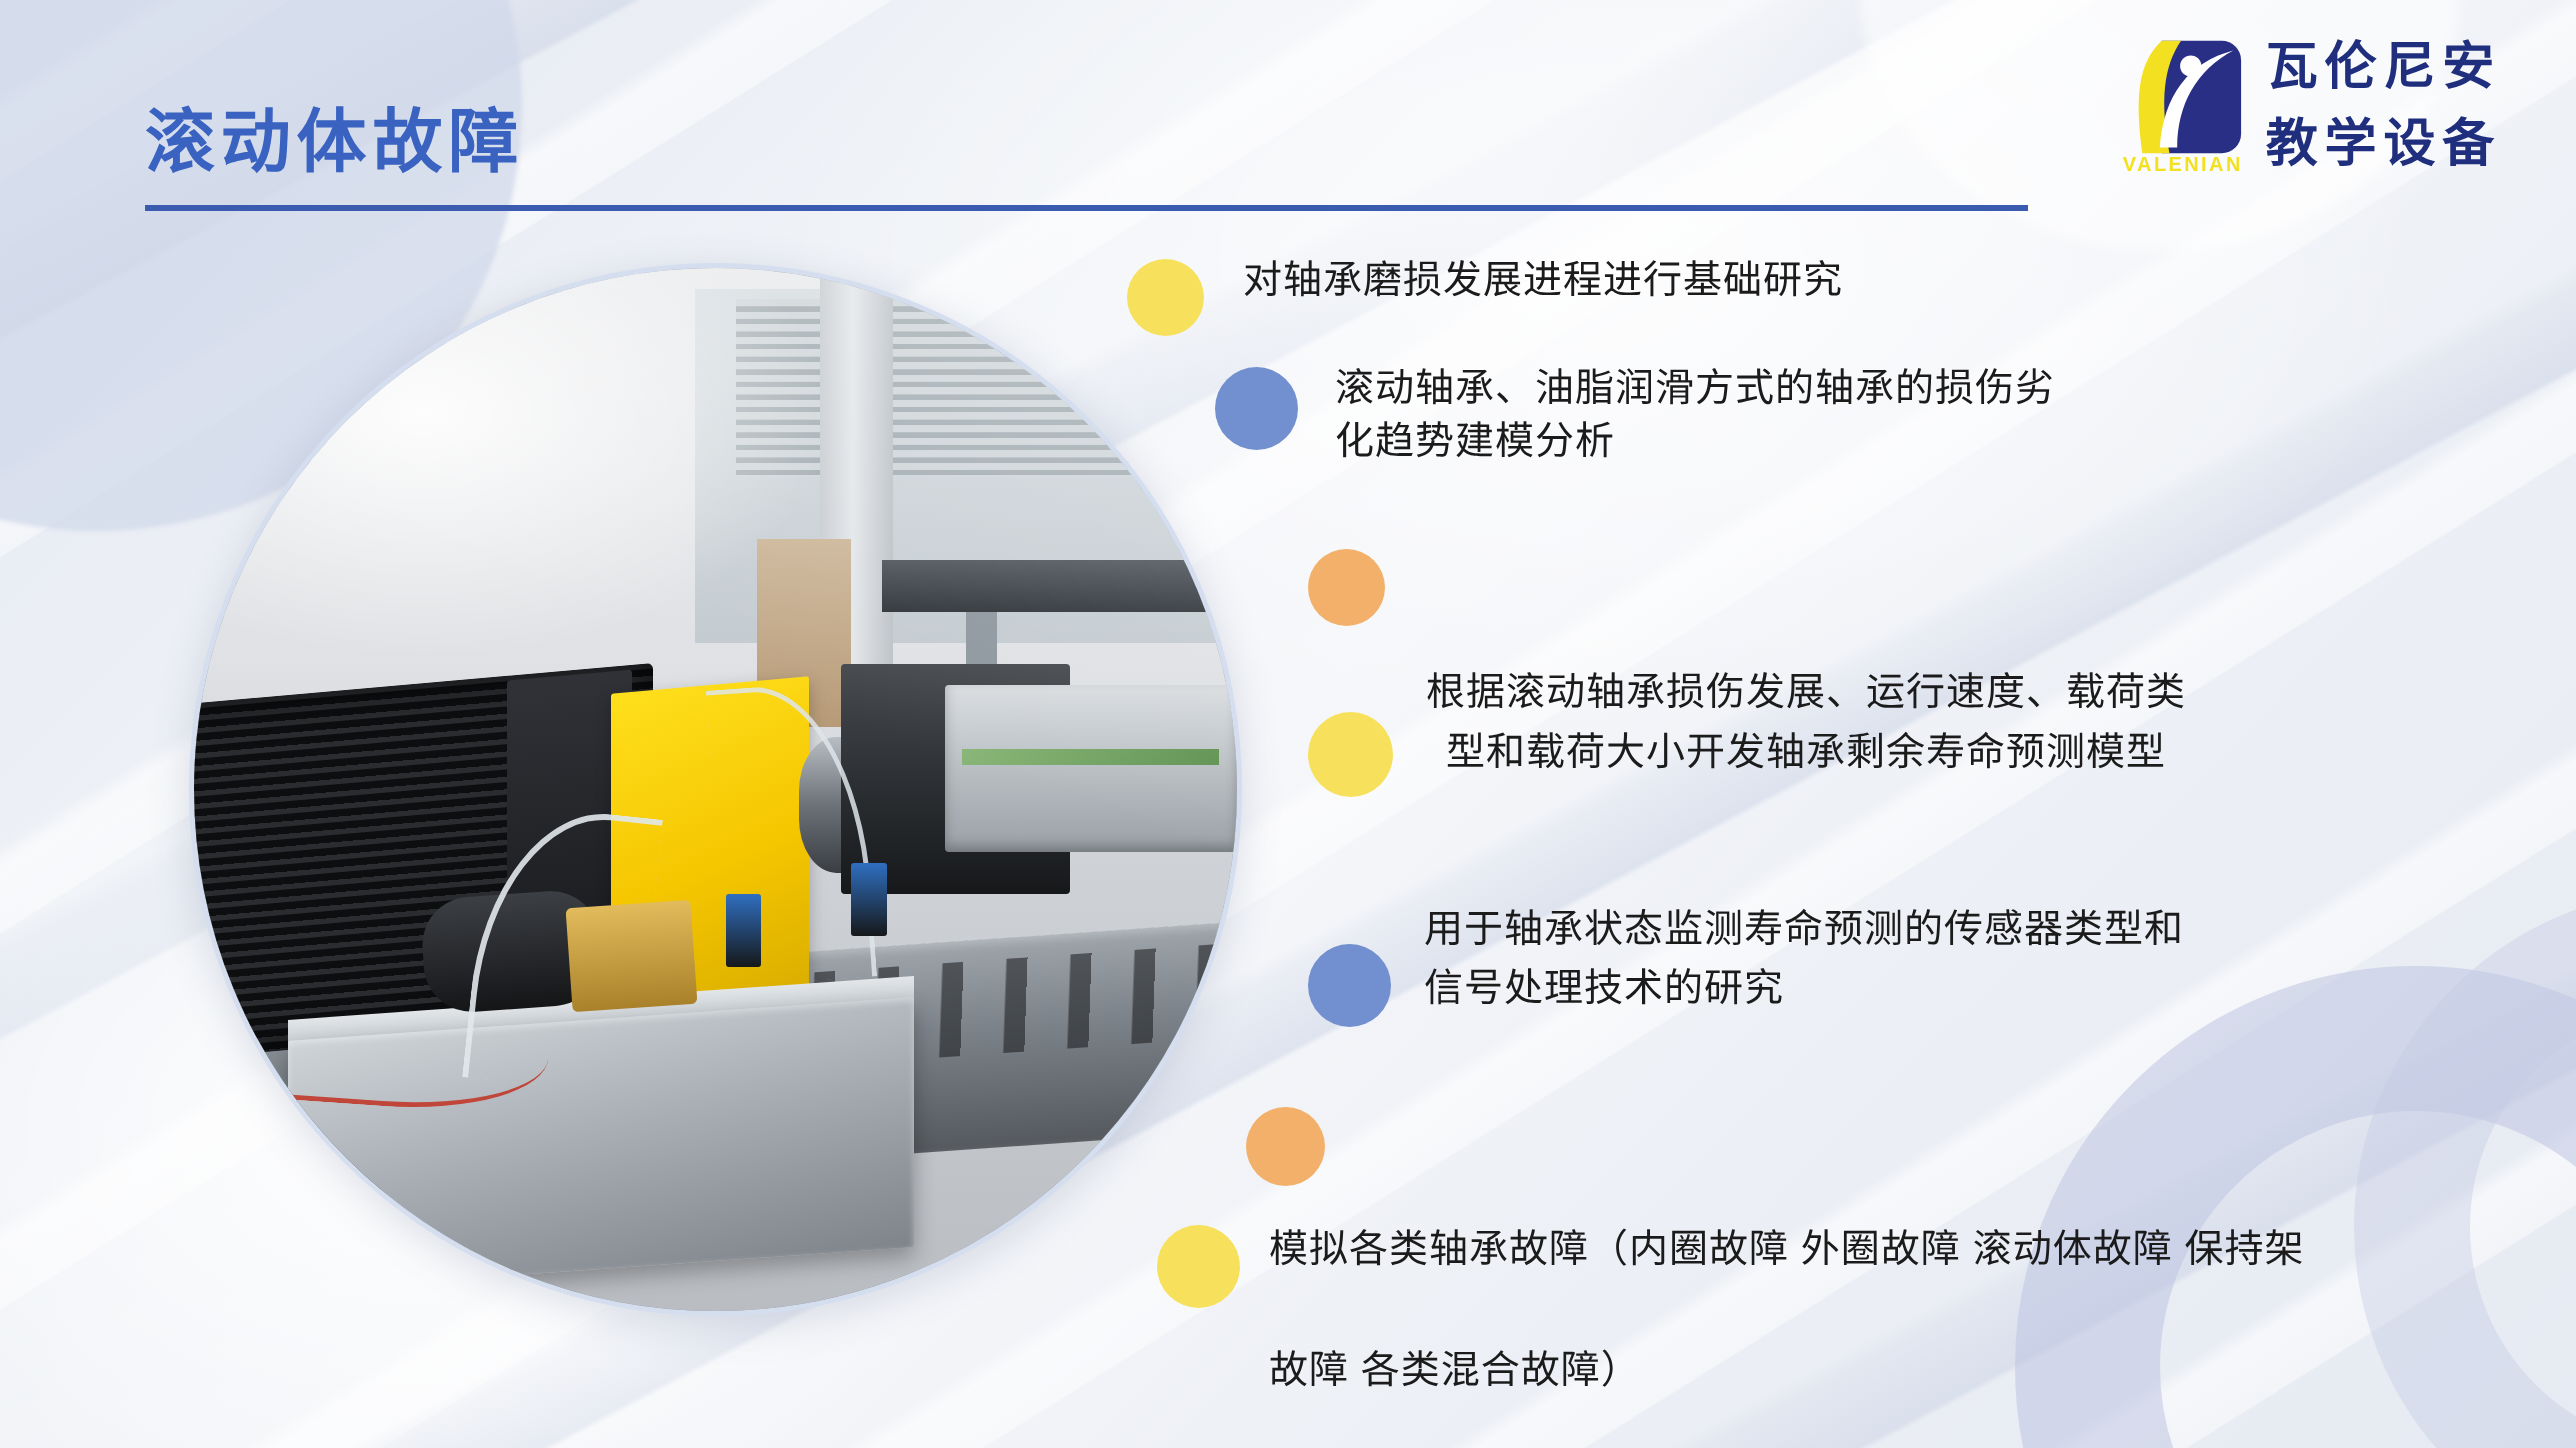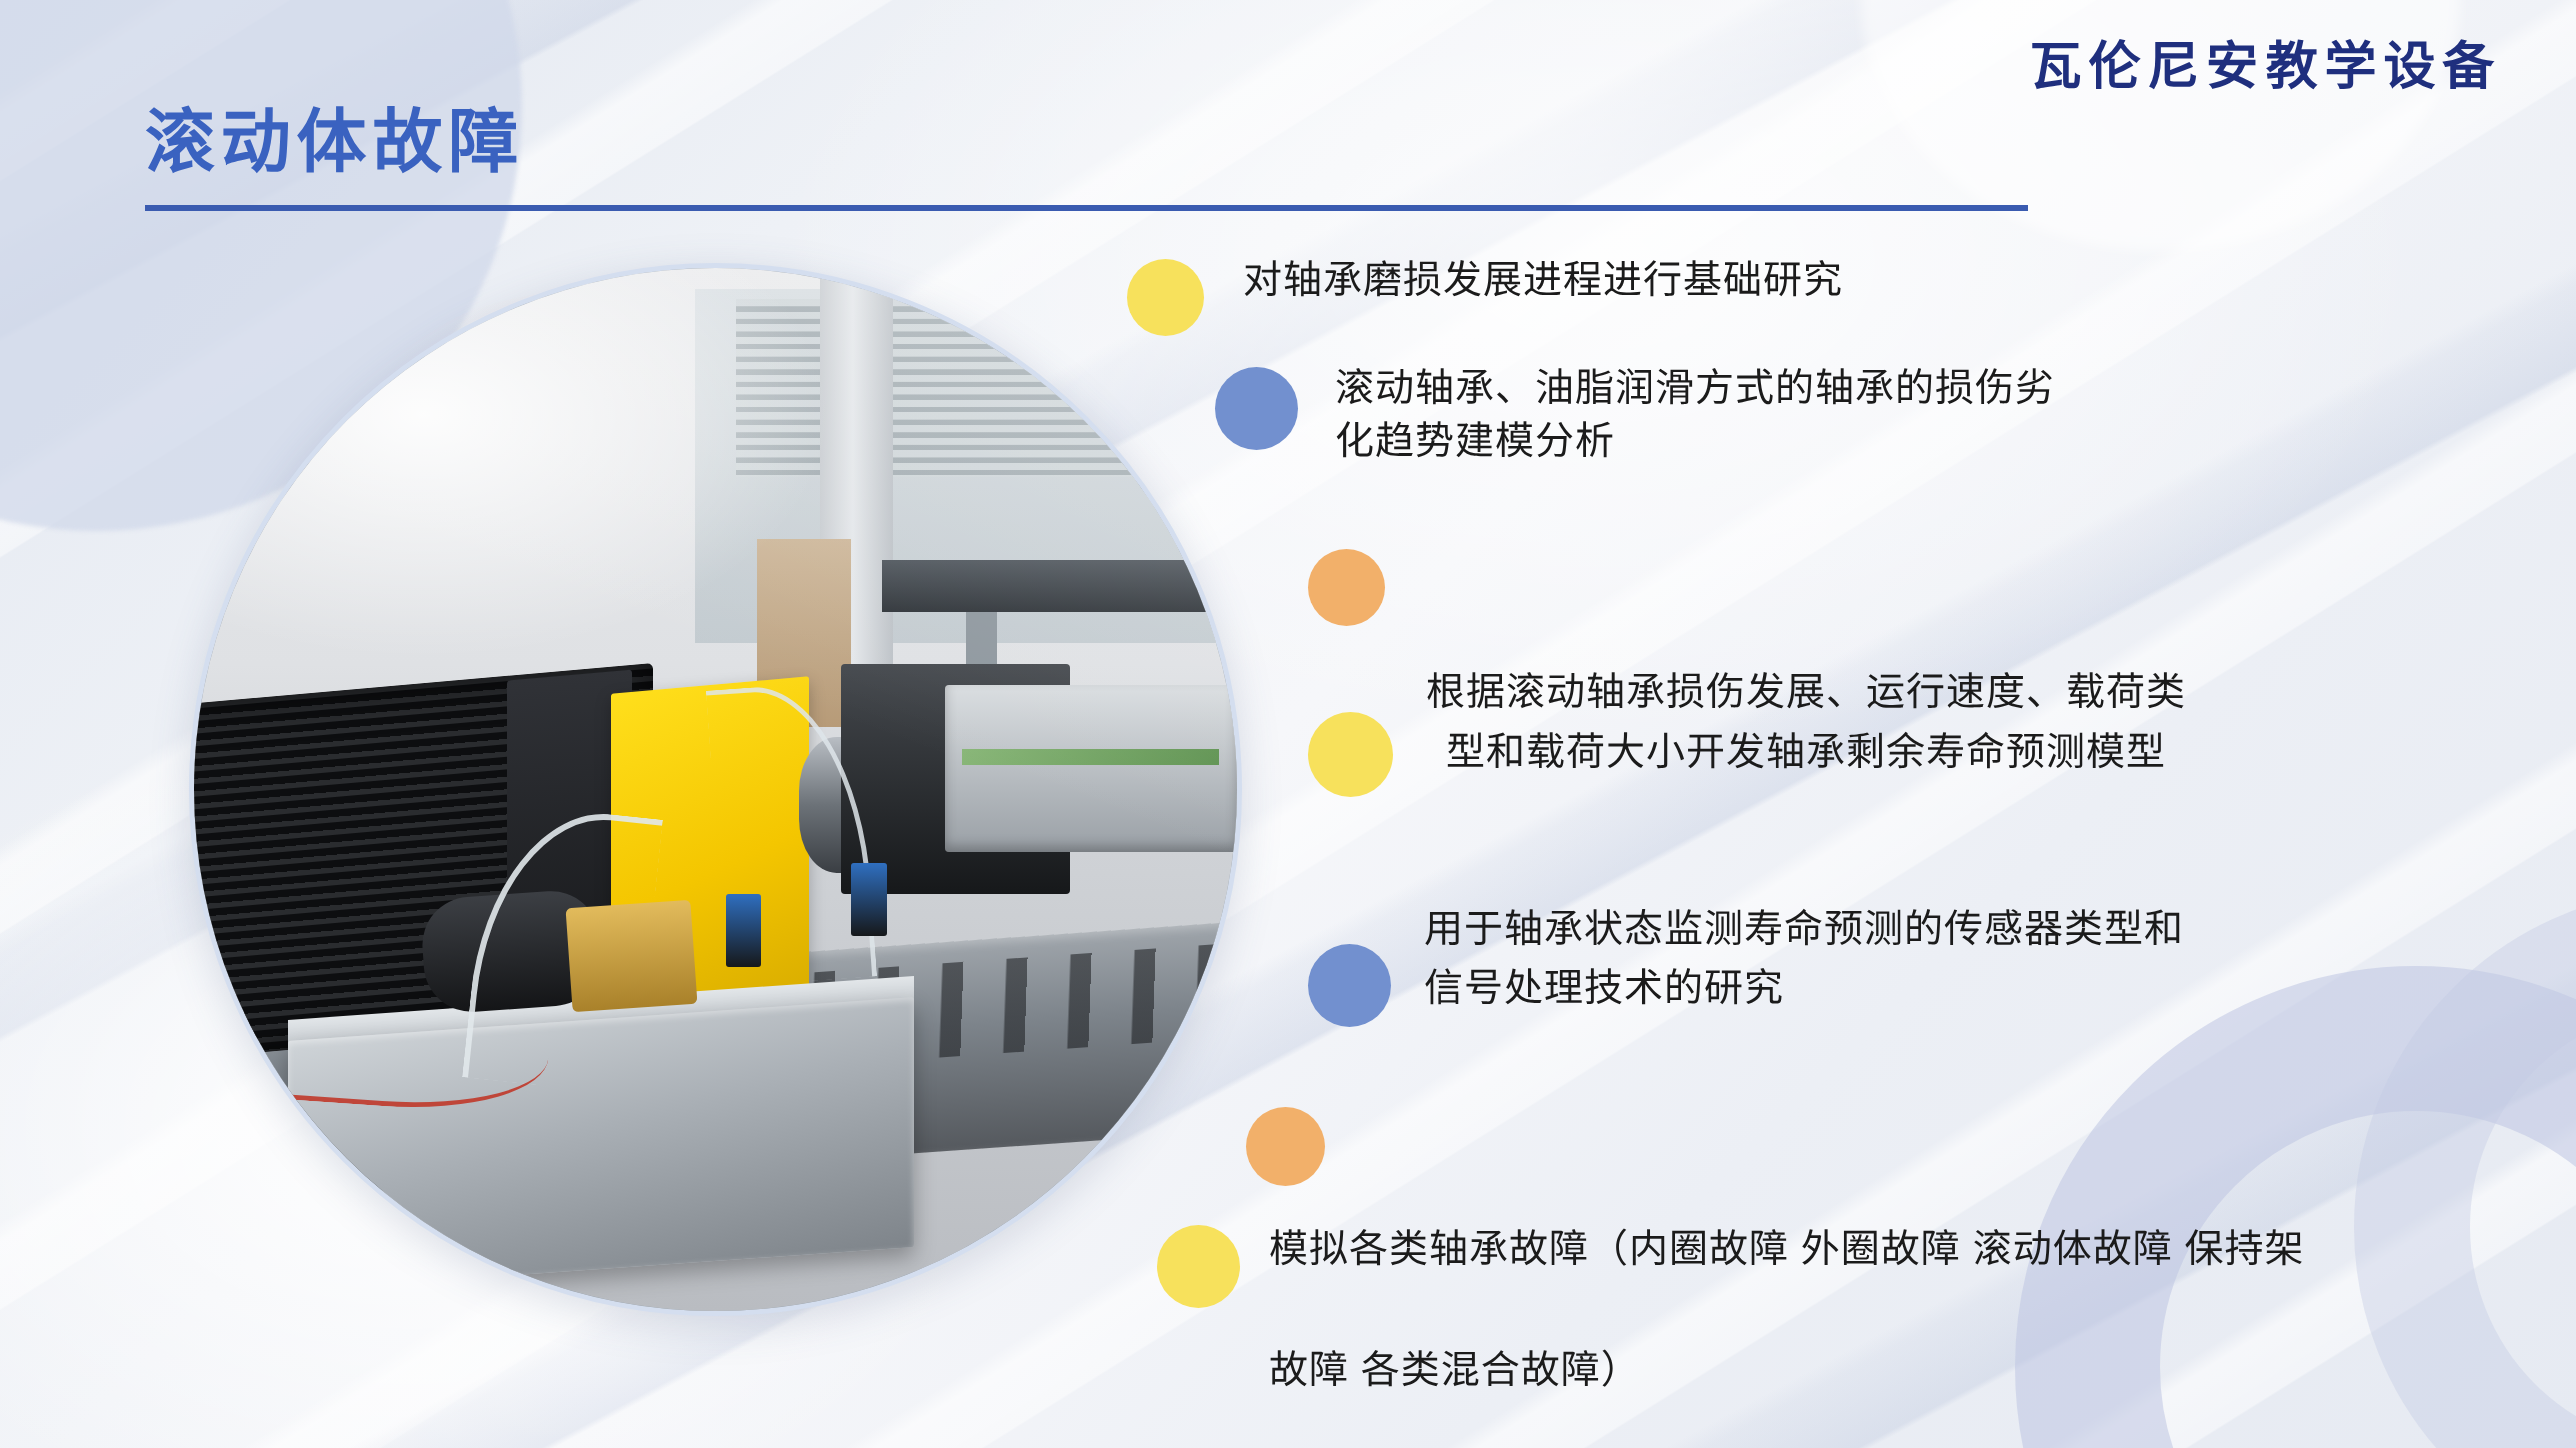--- a/index.html
+++ b/index.html
@@ -158,22 +158,22 @@
     bottom: -3.9px;
     width: 124px;
     text-align: center;
     font-size: 20px;
     font-weight: 700;
     letter-spacing: 2.4px;
     color: #f2e021;
   }
   .logo-words {
     display: flex;
-    flex-direction: row;
-    gap: 1px;
+    flex-direction: column;
+    gap: 18px;
     color: #1f2f7e;
     font-weight: 700;
   }
   .logo-words div {
     font-size: 52px;
     line-height: 1.12;
     letter-spacing: 6.8px;
   }
 
   
@@ -389,20 +389,29 @@
   <div class="warm-tint"></div>
   <div class="ring-br"></div>
   <div class="ring-br2"></div>
 
   <div class="title-block">
     <h1 class="slide-title">滚动体故障</h1>
     <div class="title-rule"></div>
   </div>
 
   <div class="logo">
+    <div class="logo-mark">
+      <svg width="124" height="122" viewBox="0 0 128 126" xmlns="http://www.w3.org/2000/svg" aria-hidden="true">
+        <path d="M42 4 H104 a20 20 0 0 1 20 20 V100 a20 20 0 0 1 -20 20 H42 Z" fill="#2A2F86"></path>
+        <path d="M42 4 C18 26 14 62 22 120 H50 C40 66 44 30 62 4 Z" fill="#F2E021"></path>
+        <path d="M40 114 C44 60 70 26 116 14 C78 34 58 70 58 114 Z" fill="#ffffff"></path>
+        <circle cx="72" cy="30" r="11" fill="#ffffff"></circle>
+      </svg>
+      <div class="logo-valenian">VALENIAN</div>
+    </div>
     <div class="logo-words">
       <div>瓦伦尼安</div>
       <div>教学设备</div>
     </div>
   </div>
 
   <div class="photo-circle">
     <div class="photo-inner">
       <div class="ph-wall"></div>
       <div class="ph-window"></div>

